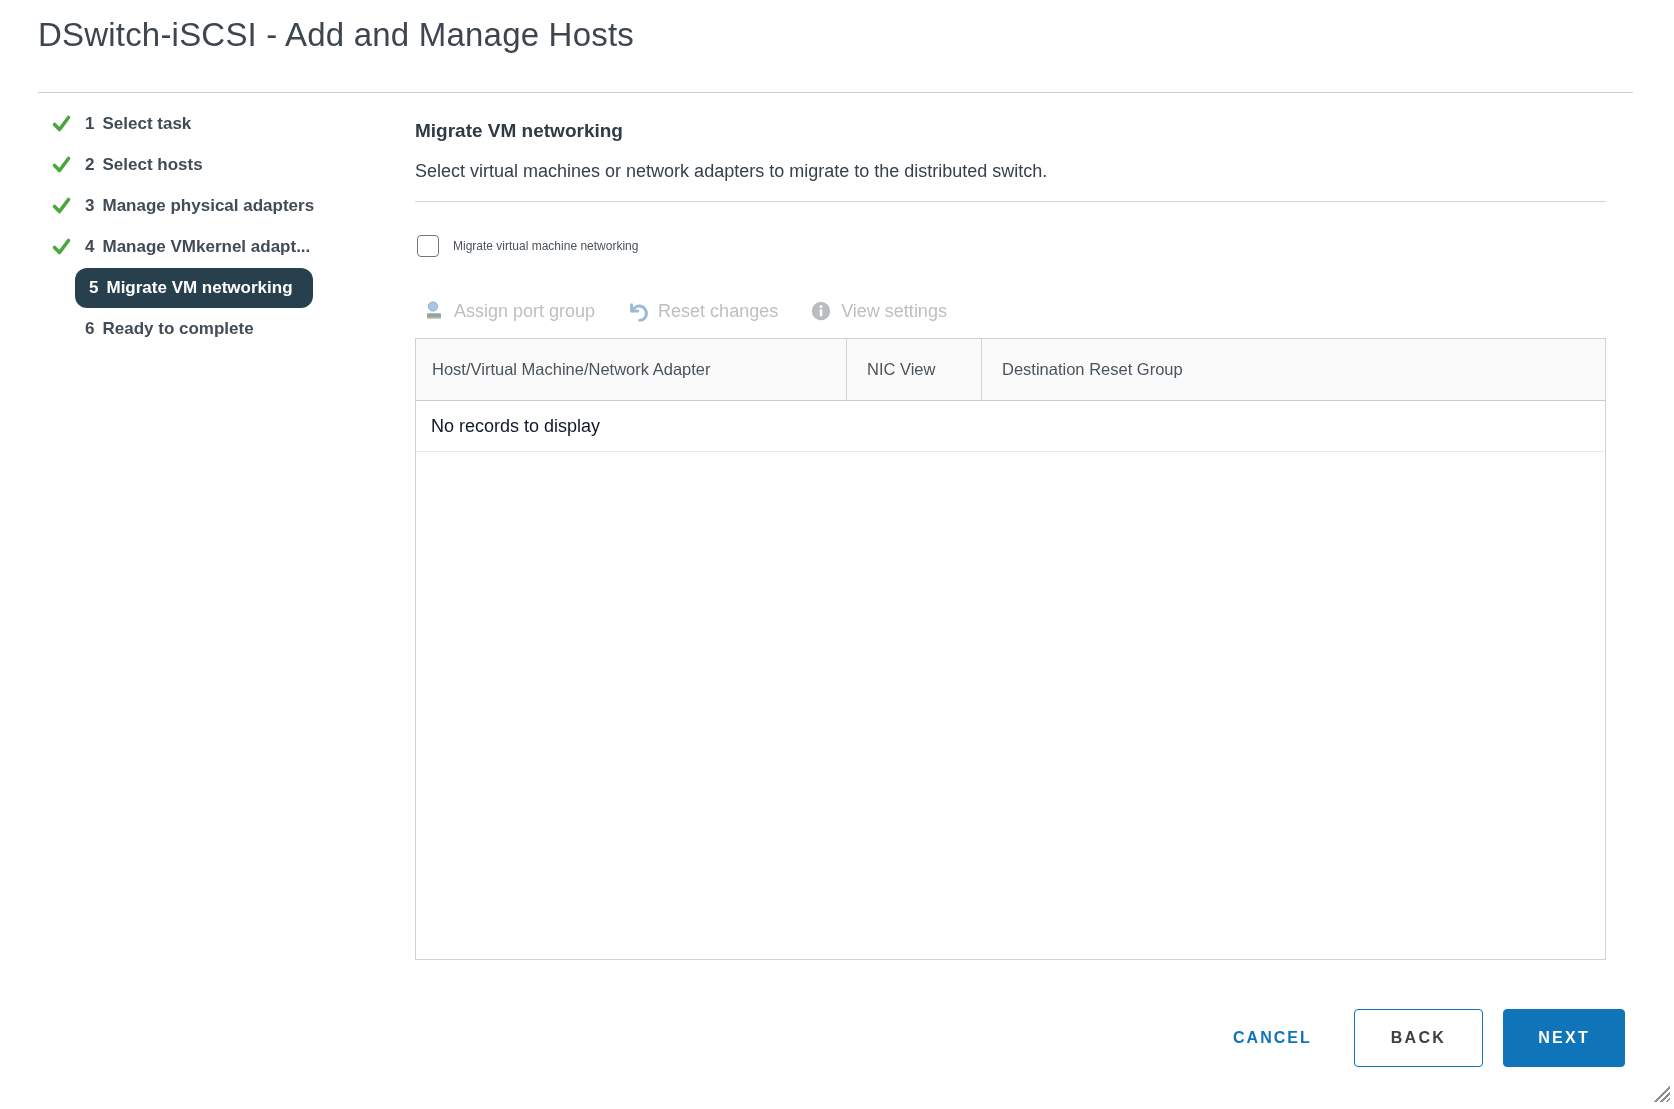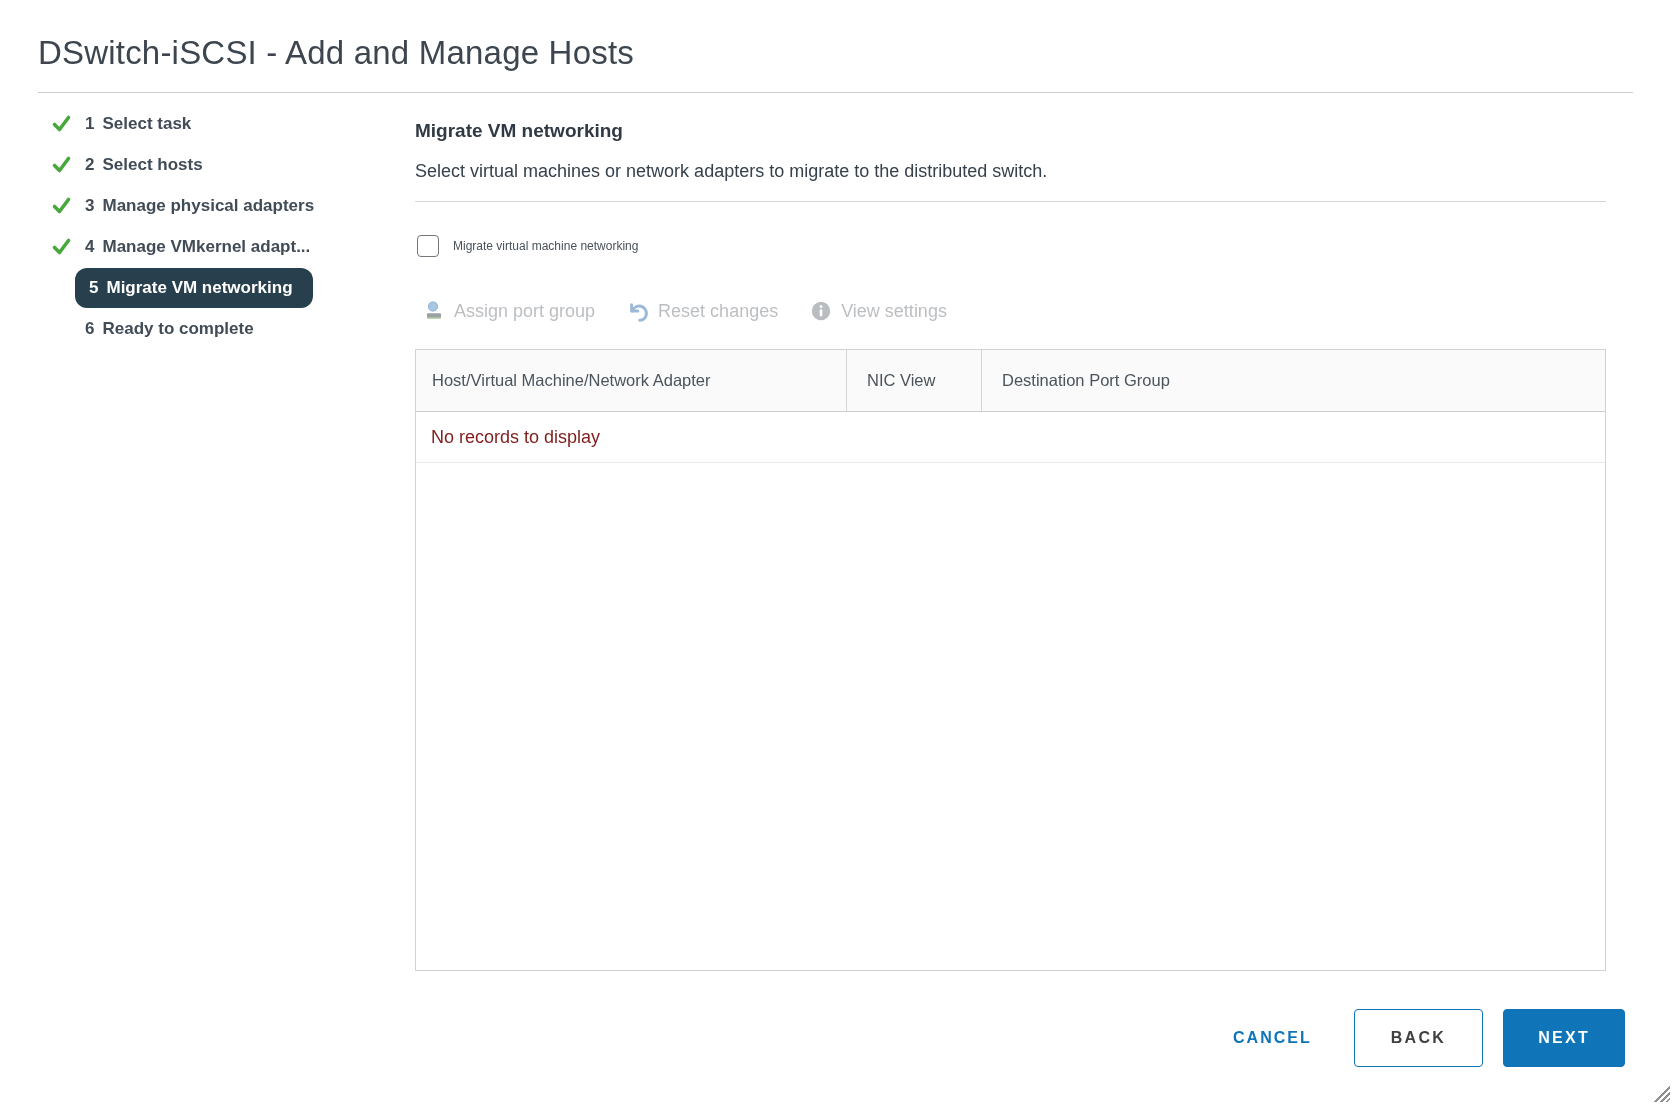--- a/index.html
+++ b/index.html
@@ -7,21 +7,21 @@
   html, body { margin: 0; padding: 0; background: #ffffff; }
   body {
     font-family: "Liberation Sans", "DejaVu Sans", sans-serif;
     color: #3d464f;
     width: 1674px; height: 1109px;
   }
   .dialog { position: relative; width: 1674px; height: 1109px; background: #fff; overflow: hidden; }
 
   
   .title {
-    position: absolute; left: 38px; top: 34px; margin: 0;
+    position: absolute; left: 38px; top: 16px; margin: 0;
     font-size: 33px; font-weight: 300; color: #3d464f; letter-spacing: .2px;
   }
   .title-divider {
     position: absolute; left: 38px; top: 92px; width: 1595px; height: 0;
     border-top: 1px solid #cccccc;
   }
 
   
   .sidebar { position: absolute; left: 38px; top: 103px; width: 368px; }
   .step {
@@ -55,35 +55,35 @@
 
   .toolbar { margin-top: 39px; display: flex; align-items: center; gap: 32px; padding-left: 8px; height: 26px; }
   .tool-btn {
     display: flex; align-items: center; gap: 9px;
     background: none; border: none; padding: 0; margin: 0;
     font-family: inherit; font-size: 18px; color: #bcbfc2; cursor: default;
   }
   .tool-btn .tool-icon { display: flex; align-items: center; }
 
   
-  .grid { margin-top: 25px; width: 1191px; height: 622px; border: 1px solid #d2d2d2; background: #fff; display: flex; flex-direction: column; }
+  .grid { margin-top: 14px; width: 1191px; height: 622px; border: 1px solid #d2d2d2; background: #fff; display: flex; flex-direction: column; }
   .grid-head { display: flex; background: #fafafa; border-bottom: 1px solid #cccccc; height: 62px; flex: none; }
   .grid-th {
     display: flex; align-items: center;
     padding: 0 10px 0 20px; font-size: 16.5px; color: #4b545c; cursor: pointer;
     border-left: 1px solid #d4d4d4;
   }
   .grid-th:first-child { border-left: none; padding-left: 16px; }
   .col-host { width: 430px; }
   .col-nic  { width: 135px; }
   .col-src  { width: 233px; }
   .col-dst  { flex: 1; }
   .grid-empty-row {
     height: 51px; flex: none; display: flex; align-items: center;
-    padding-left: 15px; font-size: 18px; color: #7f1d1d;
+    padding-left: 15px; font-size: 18px; color: #0f172a;
     border-bottom: 1px solid #ebebeb;
   }
   .grid-body-fill { flex: 1; background: #fff; }
 
   
   .footer {
     position: absolute; top: 1009px; right: 49px;
     display: flex; align-items: center; gap: 20px; height: 58px;
   }
   .btn {
@@ -213,21 +213,21 @@
         </span>
         <span>View settings</span>
       </button>
 
     </div>
 
     <div class="grid">
       <div class="grid-head">
         <div class="grid-th col-host">Host/Virtual Machine/Network Adapter</div>
         <div class="grid-th col-nic">NIC View</div>
-        <div class="grid-th col-dst">Destination Port Group</div>
+        <div class="grid-th col-dst">Destination Reset Group</div>
       </div>
       <div class="grid-empty-row">
         <span>No records to display</span>
       </div>
       <div class="grid-body-fill"></div>
     </div>
 
   </section>
 
   <div class="footer">

